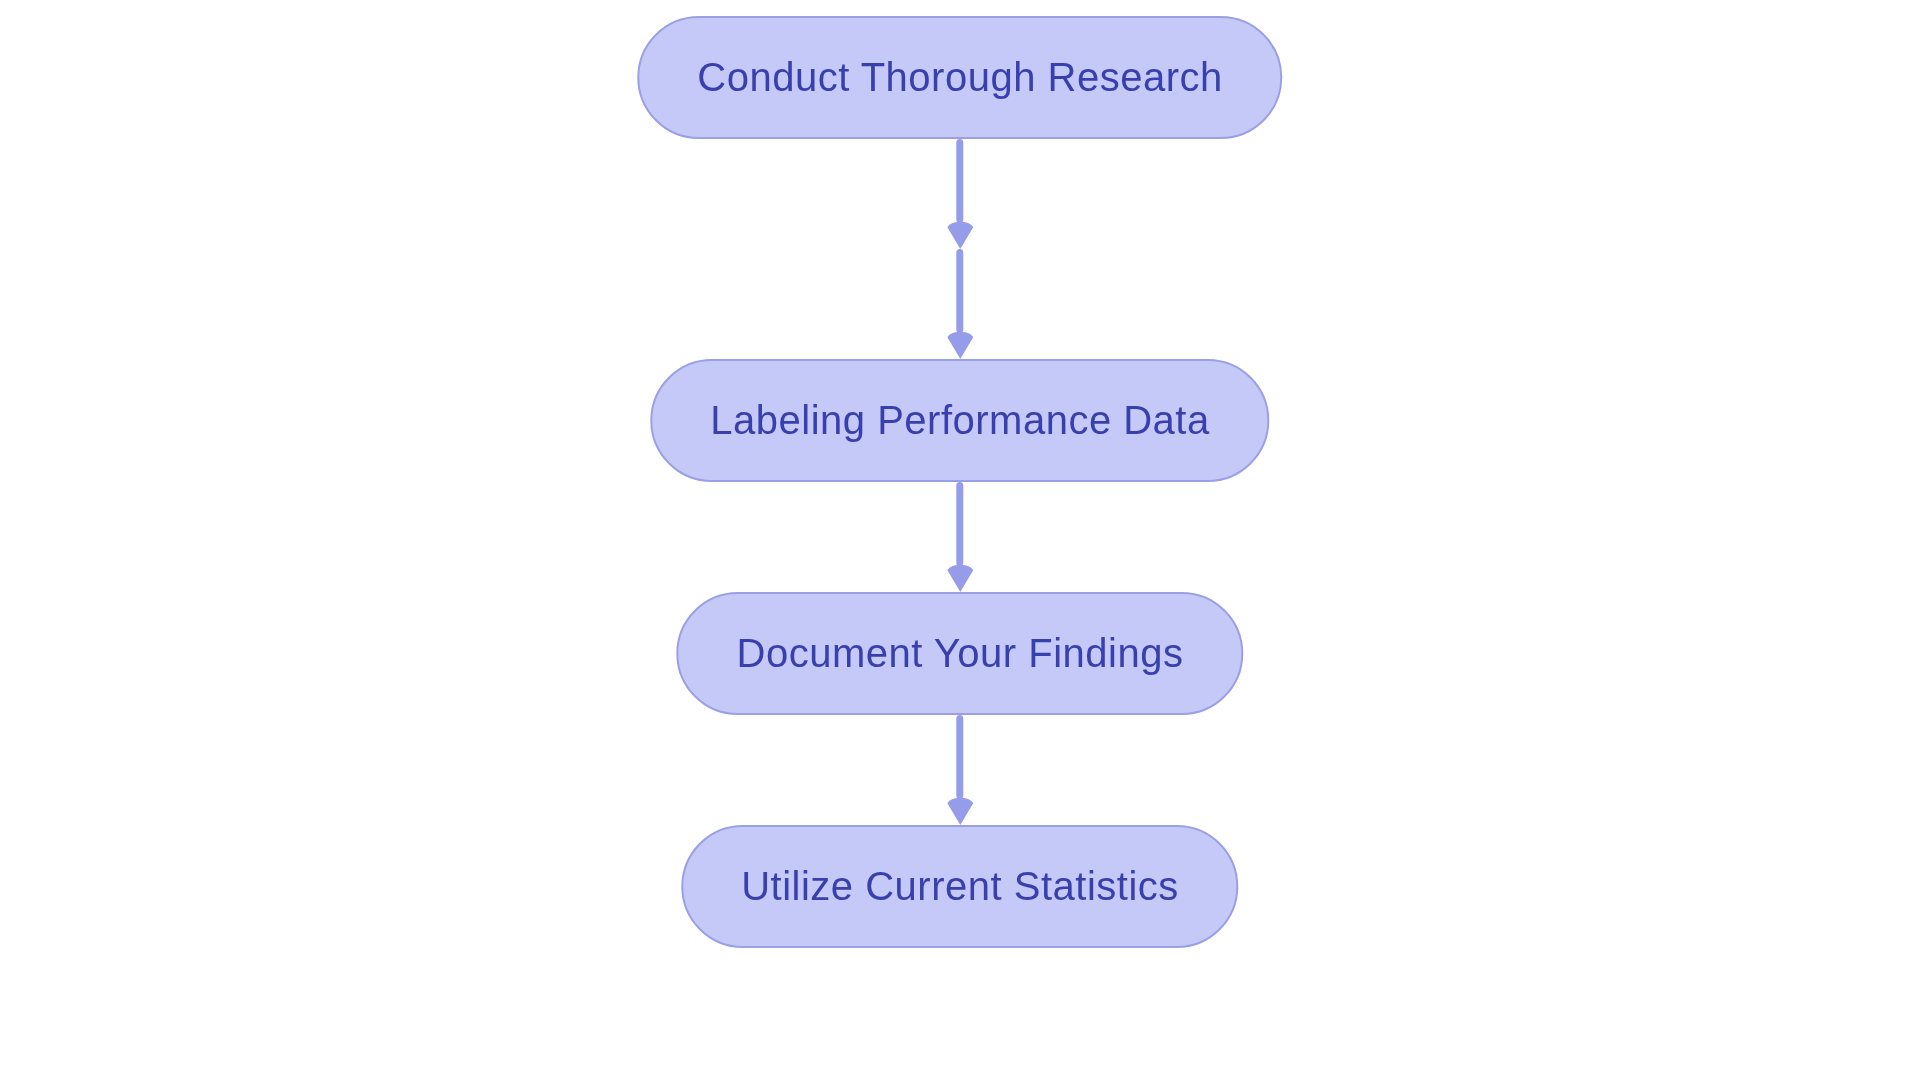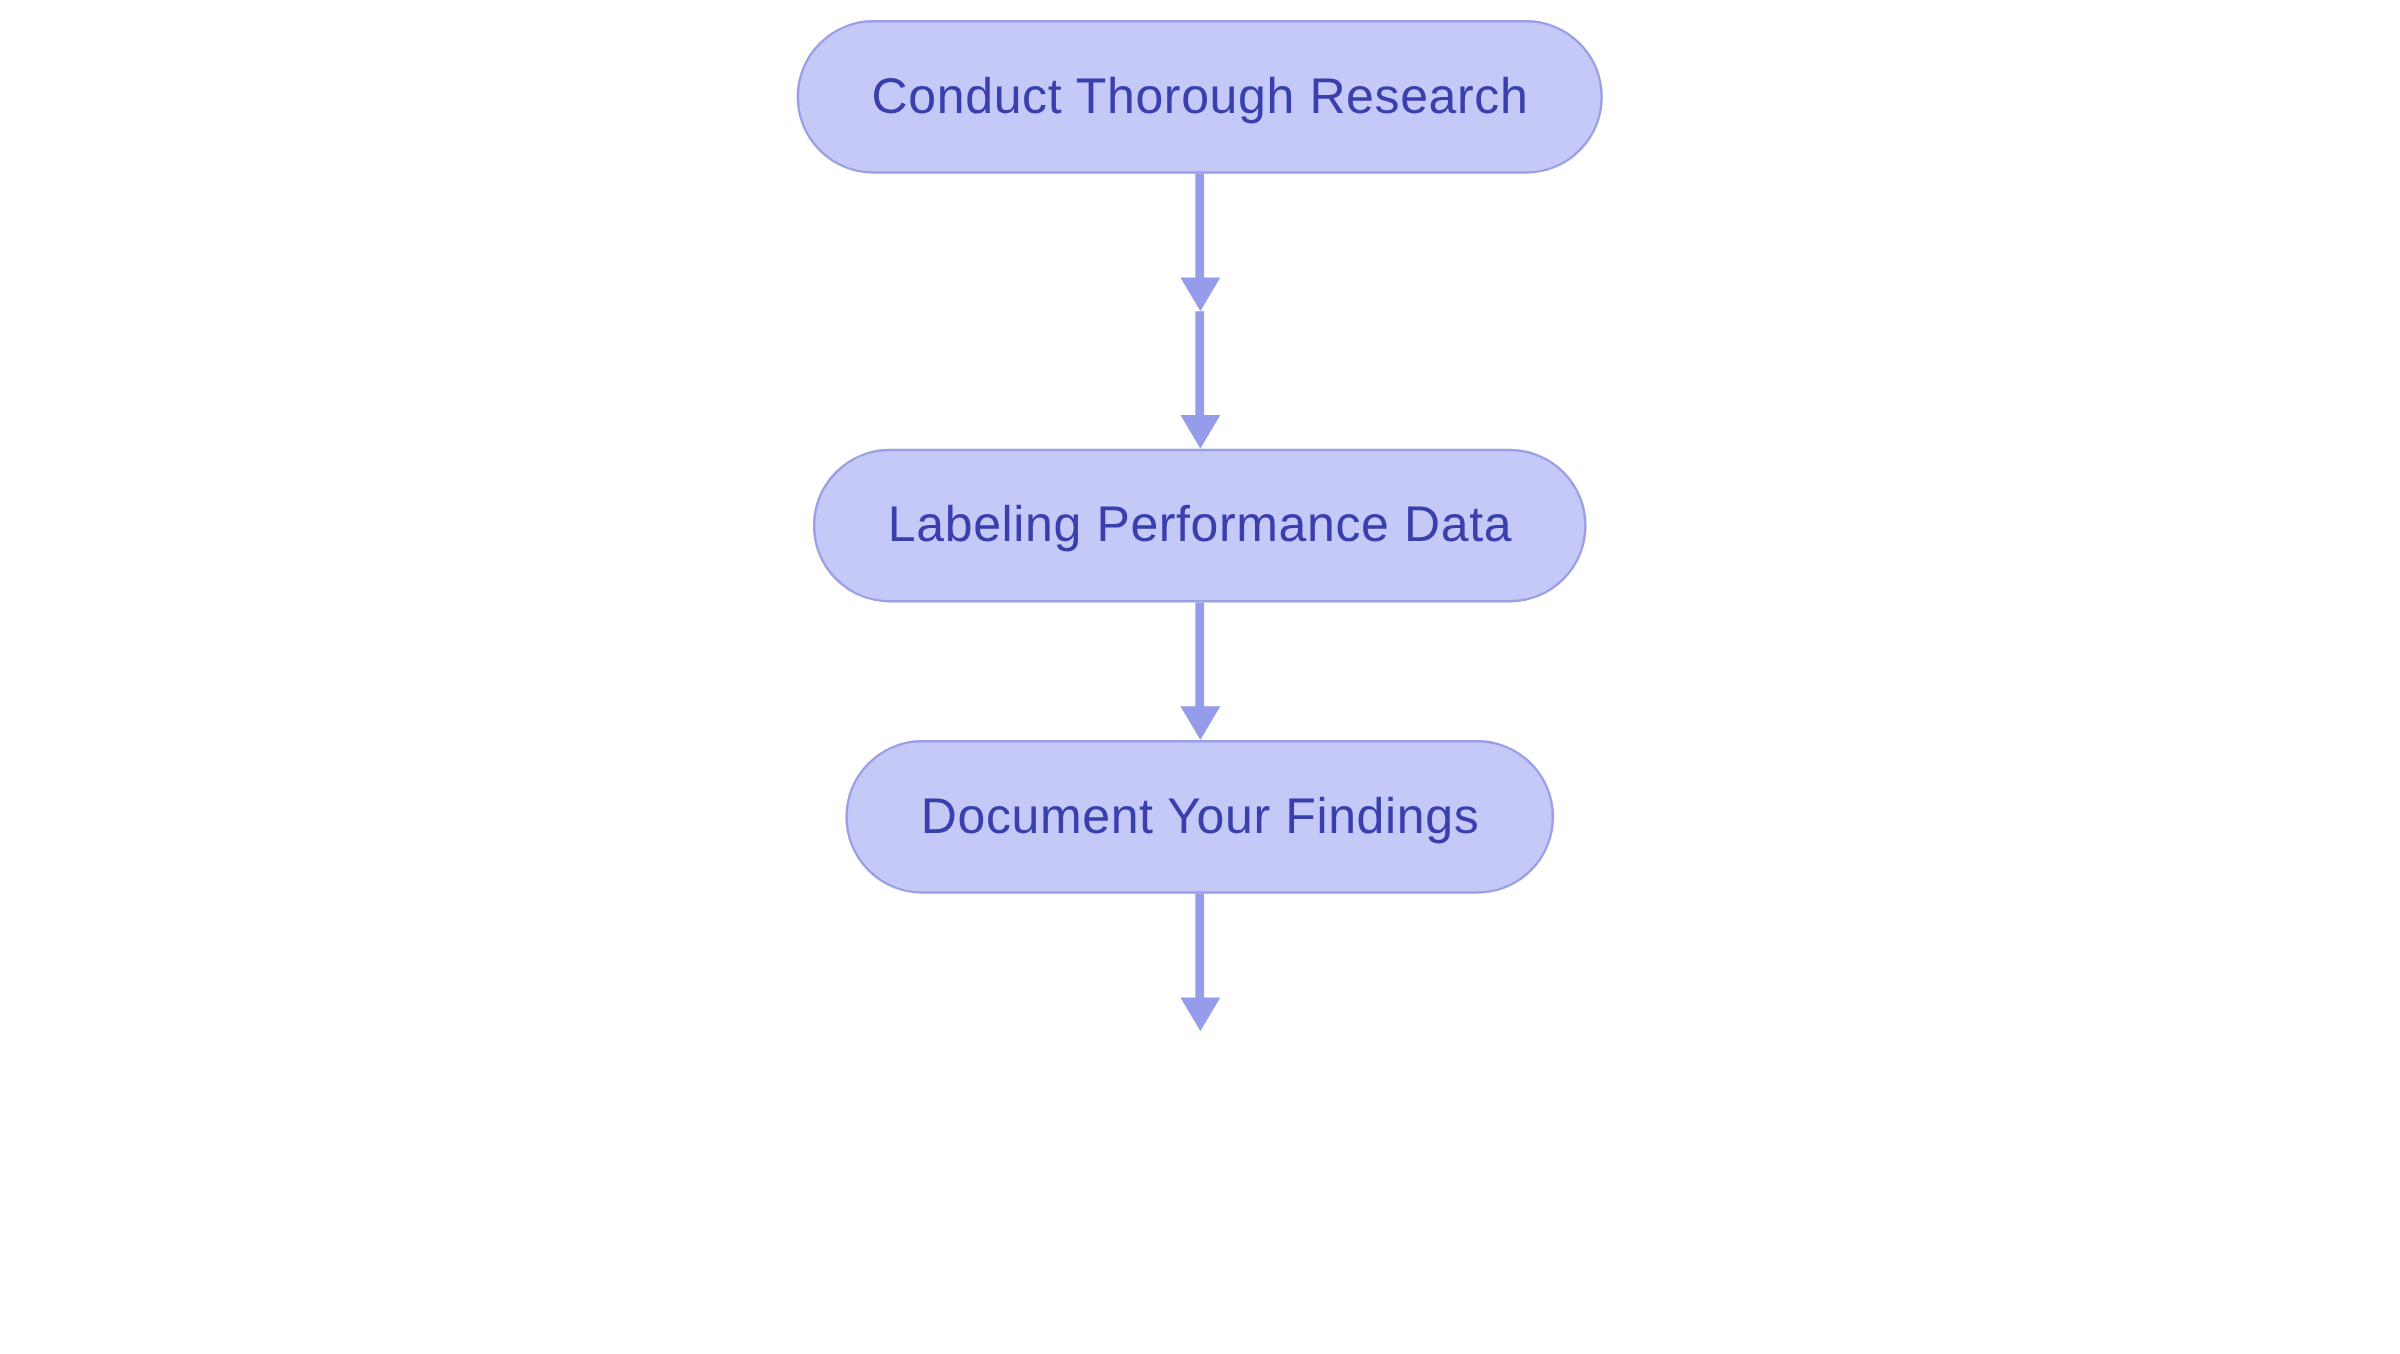--- a/index.html
+++ b/index.html
@@ -2,21 +2,21 @@
 <html style="--background: #ffffff; --node-fill: #c5c9f7; --node-border: #9aa0e5; --node-text: #3a3fae; --arrow: #959ce9;"><head>
 <meta charset="utf-8">
 <style>
   :root {
     --background: #ffffff;
     --node-fill: #c5c9f7;
     --node-border: #9aa0e5;
     --node-text: #3a3fae;
     --arrow: #959ce9;
   }
-  * { box-sizing: border-box; }
+  * { box-sizing: border-box; border-radius: 20px; }
   html, body { margin: 0; padding: 0; }
   body {
     font-family: "Liberation Sans", "DejaVu Sans", sans-serif;
     background: var(--background);
   }
   .canvas {
     position: relative;
     width: 1920px;
     height: 1083px;
     background: var(--background);
@@ -99,14 +99,17 @@
 
   <div class="flow-node">
     <span class="label">Document Your Findings</span>
   </div>
 
   <div class="flow-arrow">
     <div class="shaft"></div>
     <div class="head"></div>
   </div>
 
+  <div class="flow-node">
+    <span class="label">Utilize Current Statistics</span>
+  </div>
 </div>
 </div>
 
 </body></html>

